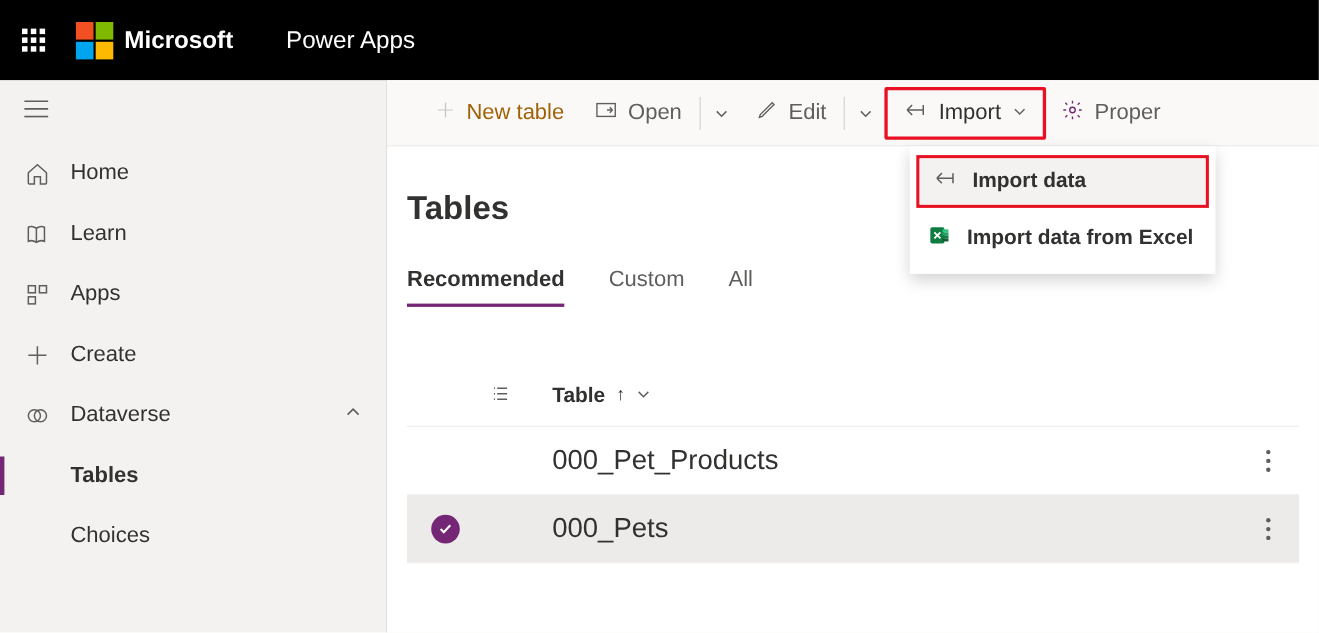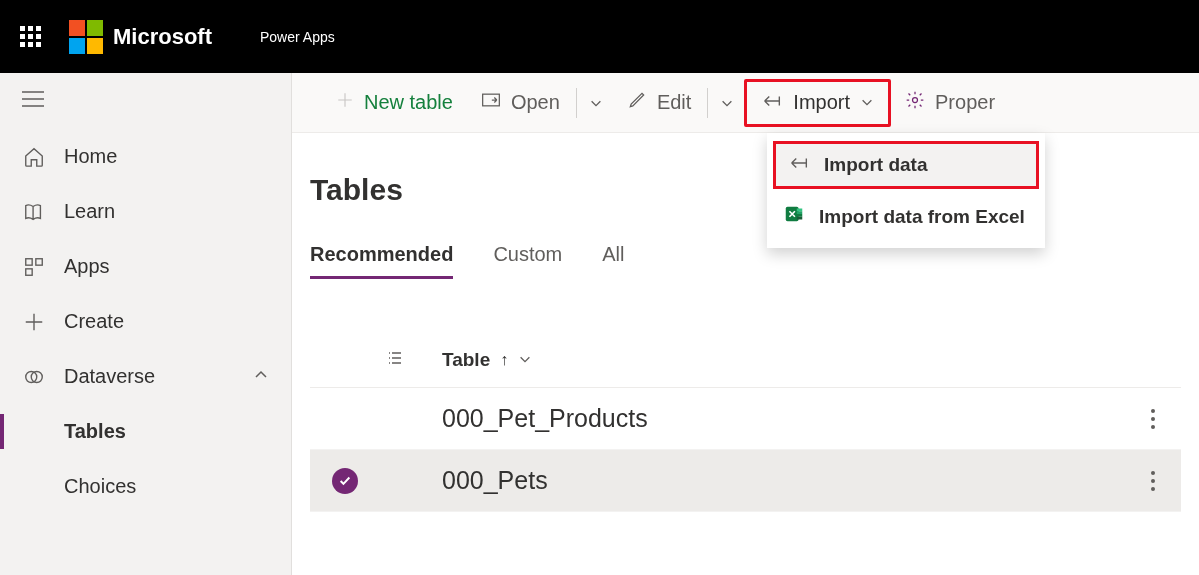--- a/index.html
+++ b/index.html
@@ -23,25 +23,25 @@
   }
   .waffle { display: grid; grid-template-columns: repeat(3, 5px); grid-template-rows: repeat(3, 5px); gap: 3px; cursor: pointer; }
   .waffle span { background:#fff; }
   .brand { display:flex; align-items:center; gap:10px; }
   .ms-logo { display:grid; grid-template-columns:16px 16px; grid-template-rows:16px 16px; gap:2px;}
   .ms-logo span:nth-child(1){background:#f25022;}
   .ms-logo span:nth-child(2){background:#7fba00;}
   .ms-logo span:nth-child(3){background:#00a4ef;}
   .ms-logo span:nth-child(4){background:#ffb900;}
   .brand-name { font-size:22px; font-weight:600; }
-  .app-name { font-size:14px; font-weight:400; margin-left:20px;}
+  .app-name { font-size:22px; font-weight:400; margin-left:20px;}
   
   .body { display:flex; height:calc(100% - 73px); }
   .sidebar {
-    width: 292px;
+    width: 352px;
     background:#f3f2f1;
     border-right:1px solid #e1dfdd;
     padding-top:0;
   }
   .hamburger {
     padding:18px 22px;
     cursor:pointer;
   }
   .hamburger svg { stroke:#605e5c; }
   .nav-item {
@@ -86,21 +86,21 @@
     display:flex;
     align-items:center;
     gap:10px;
     padding:0 14px;
     height:44px;
     font-size:20px;
     color:#605e5c;
     cursor:pointer;
     white-space:nowrap;
   }
-  .cmd.disabled { color:#15803d; }
+  .cmd.disabled { color:#a16207; }
   .cmd .ic { color:#605e5c; }
   .cmd.disabled .ic { color:#c8c6c4; }
   .vline { width:1px; height:30px; background:#d2d0ce; margin:0 2px;}
   .chev-split {
     width:34px; height:44px; display:flex; align-items:center; justify-content:center;
     cursor:pointer; color:#605e5c;
   }
   .cmd-highlight {
     border:3px solid #e81123;
     border-radius:2px;

